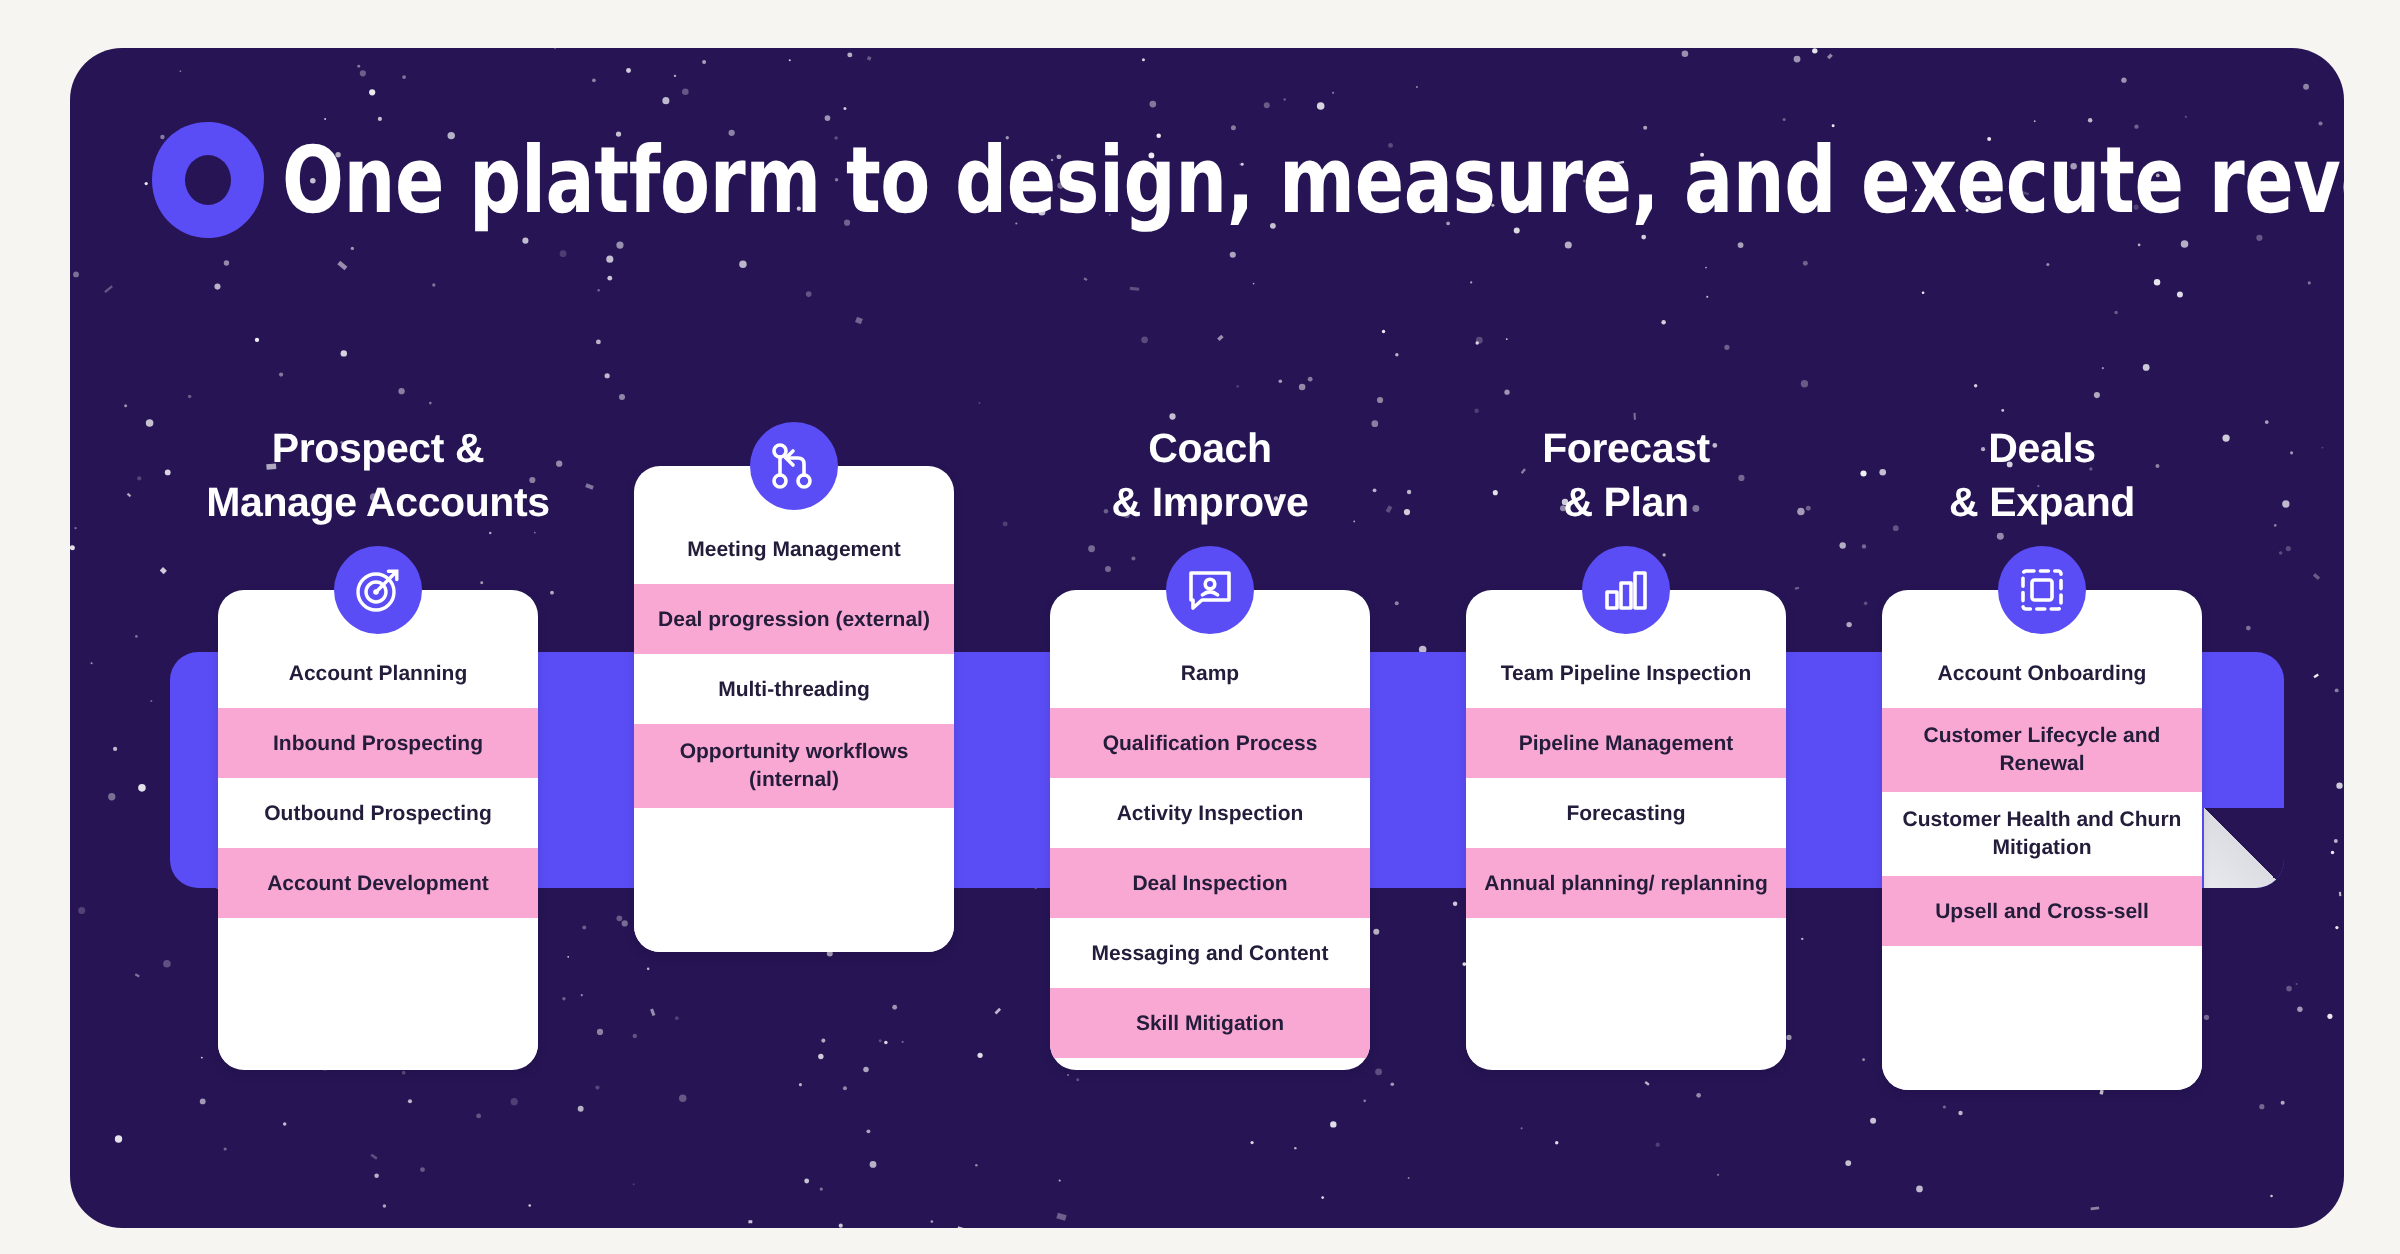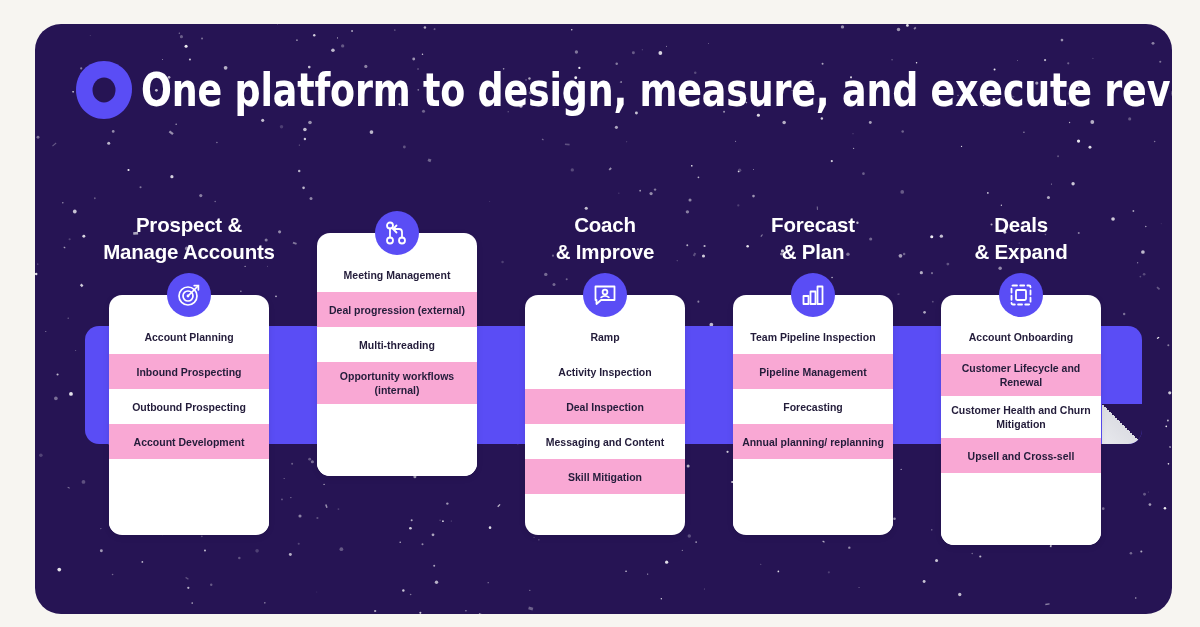--- a/index.html
+++ b/index.html
@@ -770,20 +770,21 @@
         </div>
         <div class="icon-badge">
           <svg width="26" height="26" viewBox="0 0 26 26" fill="none" stroke="#ffffff" stroke-width="1.8" stroke-linecap="round" stroke-linejoin="round">
             <path d="M3.5 4.5 H22.5 V18 H9 L4.5 22 V18 H3.5 Z"></path>
             <circle cx="13" cy="10" r="2.4"></circle>
             <path d="M9.2 15.4 Q13 12.4 16.8 15.4"></path>
           </svg>
         </div>
         <div class="card tall-c3">
           <div class="row">Ramp</div>
+          <div class="row alt">Qualification Process</div>
           <div class="row">Activity Inspection</div>
           <div class="row alt">Deal Inspection</div>
           <div class="row">Messaging and Content</div>
           <div class="row alt">Skill Mitigation</div>
           <div class="spacer" style="height: 0px;"></div>
         </div>
       </div>
       <div class="column">
         <div class="col-title">
           <div>Forecast</div>

